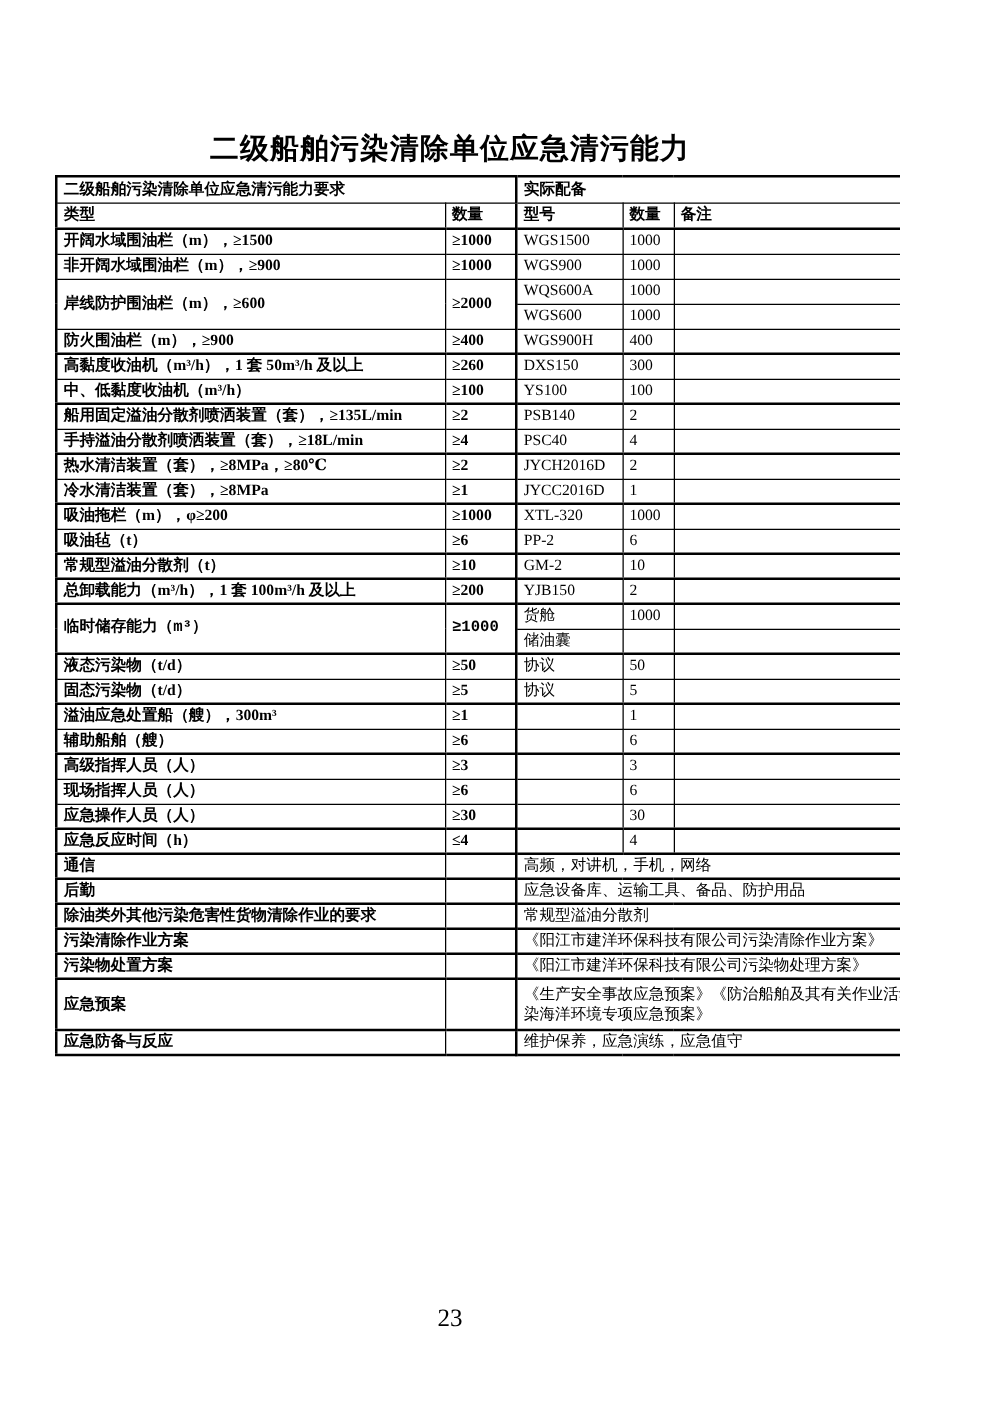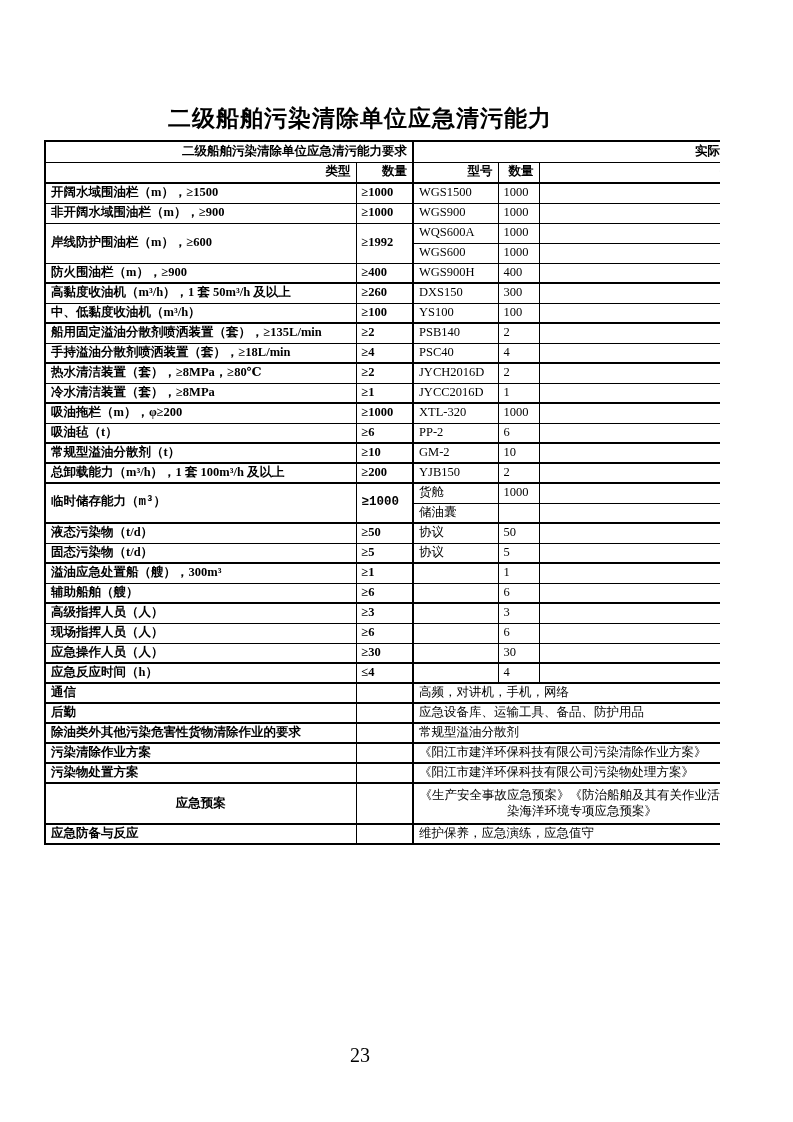--- a/index.html
+++ b/index.html
@@ -36,23 +36,23 @@
     border: 1px solid #000000;
     font-size: 12.5px;
     line-height: 1.25;
     padding: 1px 5px;
     vertical-align: middle;
     overflow: hidden;
     word-break: break-all;
   }
   .cap-table tr { height: 20px; }
   .cap-table tr.hrow { height: 21px; }
-  .cap-table tr.tall { height: 41px; text-align: center; }
+  .cap-table tr.tall { height: 41px; }
   .bold   { font-weight: bold; }
-  .center { text-align: right; }
+  .center { text-align: left; }
   
   tr.tb > td { border-bottom-width: 2px; }
   td.bb2 { border-bottom-width: 2px; font-family: Liberation Mono, monospace; }
   
   td.vr2 { border-right-width: 2px; }
   .page-number {
     position: absolute;
     top: 1044px;
     left: 0;
     width: 100%;
@@ -98,21 +98,21 @@
     <tr>
       <td class="bold">非开阔水域围油栏（m），≥900</td>
       <td class="bold vr2">≥1000</td>
       <td>WGS900</td>
       <td>1000</td>
       <td></td>
     </tr>
 
     <tr>
       <td rowspan="2" class="bold">岸线防护围油栏（m），≥600</td>
-      <td rowspan="2" class="bold vr2">≥1992</td>
+      <td rowspan="2" class="bold vr2">≥2000</td>
       <td>WQS600A</td>
       <td>1000</td>
       <td></td>
     </tr>
     <tr>
       <td>WGS600</td>
       <td>1000</td>
       <td></td>
     </tr>
 

